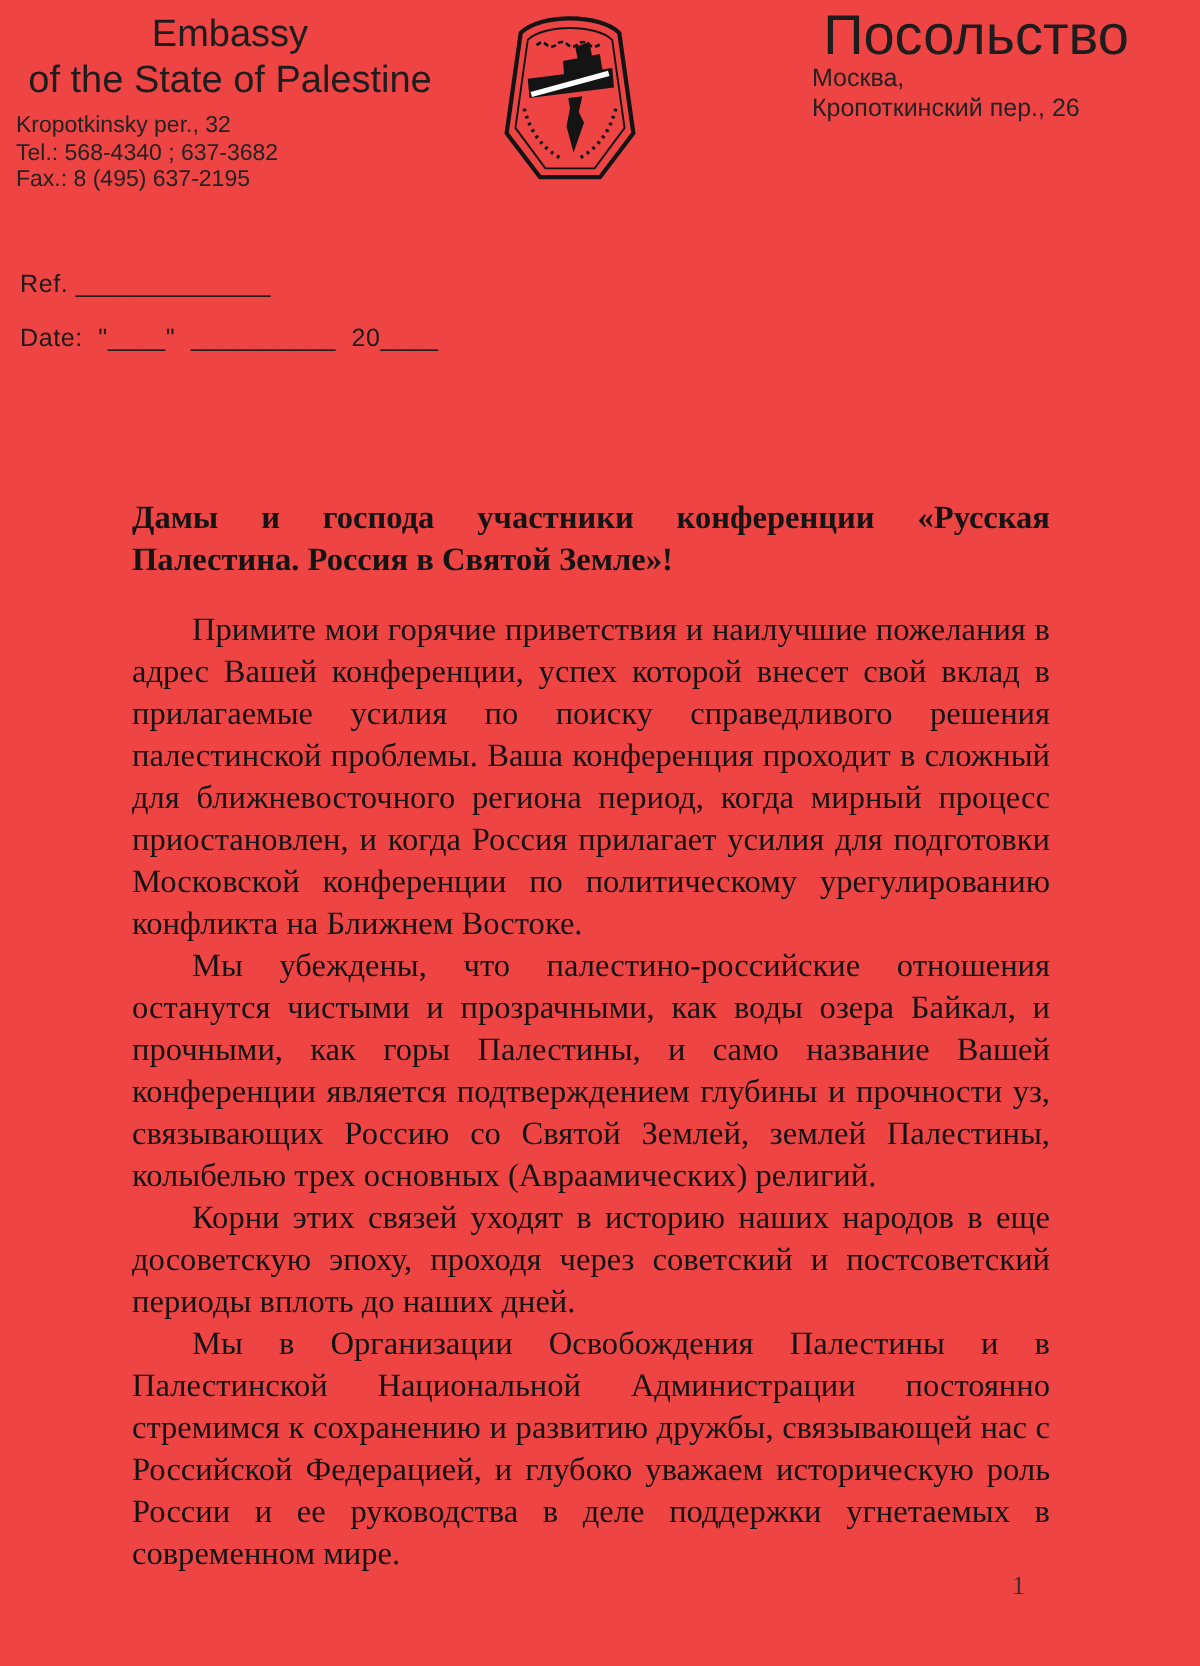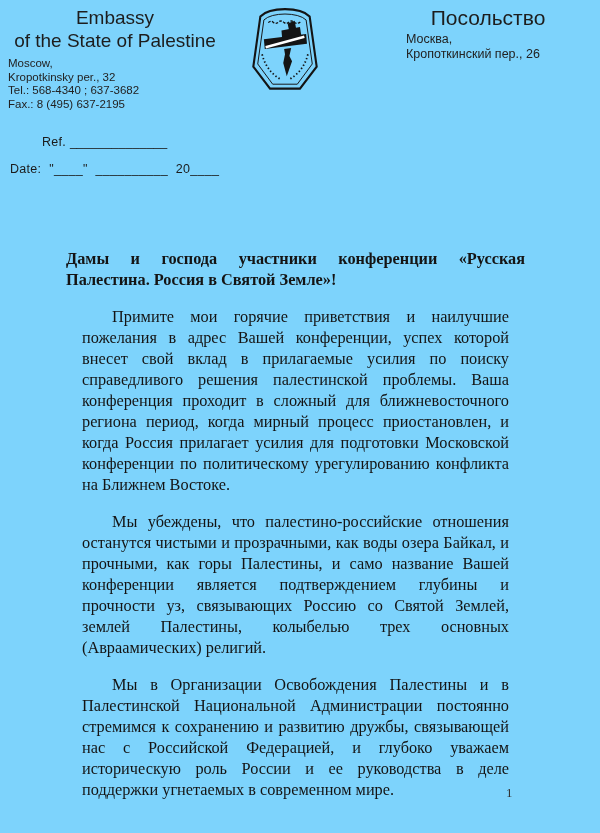--- a/index.html
+++ b/index.html
@@ -1,20 +1,20 @@
 <!DOCTYPE html>
 <html><head>
 <meta charset="utf-8">
 <style>
   html,body{margin:0;padding:0;background:#e8e8e8;}
   .page{
     position:relative;
     width:600px;height:833px;
     margin:0 auto;
-    background:#7dd3fc;
+    background:#ef4444;
     color:#161616;
     overflow:hidden;
     font-family:"Liberation Sans",sans-serif;
   }
 
   
   .lh-left{position:absolute;left:8px;top:6px;width:214px;}
   .lh-left .lh-big{
     text-align:center;
     font-size:19px;line-height:23px;
@@ -25,67 +25,66 @@
     font-size:11.5px;line-height:13.5px;
     text-align:left;color:#222;
   }
 
   .emblem{position:absolute;left:241px;top:2px;width:88px;height:94px;}
   .emblem svg{width:100%;height:100%;}
 
   .lh-right{position:absolute;left:382px;top:6px;width:212px;}
   .lh-right .lh-big{
     text-align:center;
-    font-size:21px;line-height:23px;
+    font-size:28px;line-height:23px;
     color:#1d1d1d;
   }
   .lh-right .lh-address{
     margin-top:3px;
     font-size:12.5px;line-height:15px;
     text-align:left;color:#222;margin-left:24px;
   }
 
   
   .ref-block{position:absolute;left:10px;top:135px;font-size:12.5px;color:#1b1b1b;letter-spacing:.3px;}
-  .ref-line{margin-bottom:13px;margin-left:32px;}
+  .ref-line{margin-bottom:13px;}
   .ref-block .blank{letter-spacing:0;}
   .date-line span{margin-right:4px;margin-top:20px;}
 
   
   .letter-body{
     position:absolute;left:66px;top:248px;width:459px;
     font-family:"Liberation Serif",serif;
     font-size:16.3px;line-height:21px;
     text-align:justify;
     color:#141414;
   }
   .salutation{font-weight:bold;margin:0 0 14px 0;}
   .greeting{font-weight:bold;margin:0 0 27px 0;}
-  .para{margin:16px;text-indent:30px;}
+  .para{margin:0;text-indent:30px;}
 
   .page-number{
     position:absolute;left:506px;top:785px;
     font-family:"Liberation Serif",serif;
     font-size:13px;color:#333;
   }
 </style>
 </head>
 <body>
 
 <div class="page">
 
   <header>
 
     <div class="lh-left">
       <div class="lh-big">
         <div>Embassy</div>
         <div>of the State of Palestine</div>
       </div>
       <div class="lh-address">
-        <div>Moscow,</div>
         <div>Kropotkinsky per., 32</div>
         <div>Tel.: 568-4340 ; 637-3682</div>
         <div>Fax.: 8 (495) 637-2195</div>
       </div>
     </div>
 
     <div class="emblem">
       <svg viewBox="0 0 100 104" xmlns="http://www.w3.org/2000/svg" aria-hidden="true">
 
         <path d="M 22 15 C 33 4 67 4 78 15 L 86 72 L 67 97 L 33 97 L 14 72 Z" fill="none" stroke="#141414" stroke-width="2.4"></path>
@@ -131,18 +130,19 @@
       <span>"____"</span>
       <span>__________</span>
       <span>20____</span>
     </div>
   </div>
 
   <main class="letter-body">
     <p class="salutation">Дамы и господа участники конференции «Русская Палестина. Россия в Святой Земле»!</p>
     <p class="para">Примите мои горячие приветствия и наилучшие пожелания в адрес Вашей конференции, успех которой внесет свой вклад в прилагаемые усилия по поиску справедливого решения палестинской проблемы. Ваша конференция проходит в сложный для ближневосточного региона период, когда мирный процесс приостановлен, и когда Россия прилагает усилия для подготовки Московской конференции по политическому урегулированию конфликта на Ближнем Востоке.</p>
     <p class="para">Мы убеждены, что палестино-российские отношения останутся чистыми и прозрачными, как воды озера Байкал, и прочными, как горы Палестины, и само название Вашей конференции является подтверждением глубины и прочности уз, связывающих Россию со Святой Землей, землей Палестины, колыбелью трех основных (Авраамических) религий.</p>
+    <p class="para">Корни этих связей уходят в историю наших народов в еще досоветскую эпоху, проходя через советский и постсоветский периоды вплоть до наших дней.</p>
     <p class="para">Мы в Организации Освобождения Палестины и в Палестинской Национальной Администрации постоянно стремимся к сохранению и развитию дружбы, связывающей нас с Российской Федерацией, и глубоко уважаем историческую роль России и ее руководства в деле поддержки угнетаемых в современном мире.</p>
   </main>
 
   <div class="page-number">1</div>
 
 </div>
 
 </body></html>

